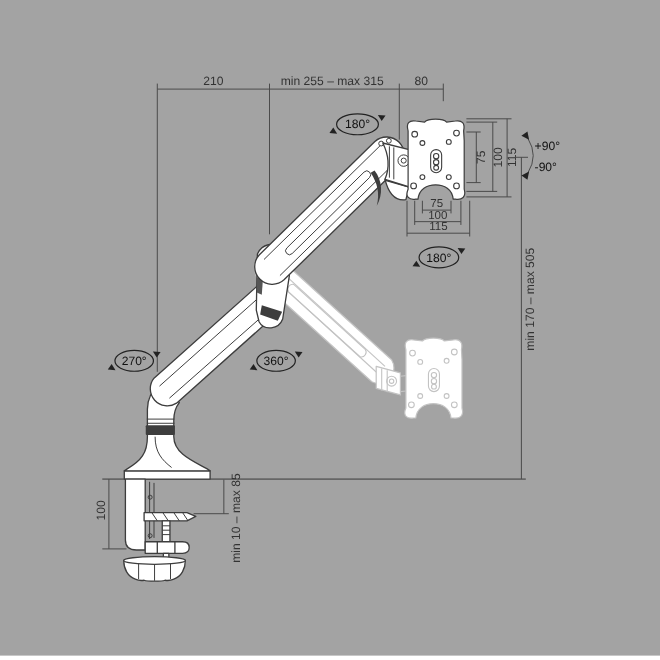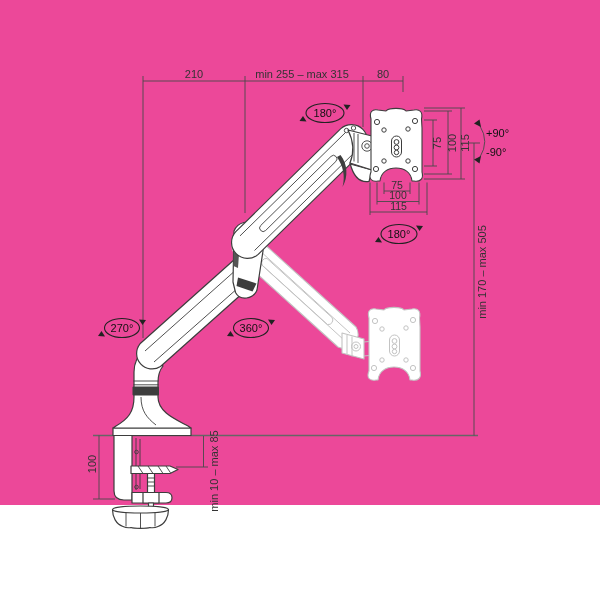--- a/index.html
+++ b/index.html
@@ -1,17 +1,17 @@
 <!DOCTYPE html>
 <html><head>
 <meta charset="utf-8">
 <style>
   html,body{margin:0;padding:0;background:#ffffff;}
   body{width:600px;height:600px;}
-  #canvas{width:600px;height:505px;position:relative;background:#ec4899;}
+  #canvas{width:600px;height:596px;position:relative;background:#a3a3a3;}
   svg{display:block;}
   svg text{font-family:"Liberation Sans","DejaVu Sans",sans-serif;}
   .dimtext{font-size:11px;fill:#333;}
   .dimtext-sm{font-size:10.5px;fill:#333;}
   .badgetext{font-size:11px;fill:#111;}
   .dim{stroke:#4a4a4a;stroke-width:0.9;fill:none;}
   .arm{stroke:#3d3d3d;stroke-width:1.2;fill:#ffffff;stroke-linejoin:round;}
   .armline{stroke:#3d3d3d;stroke-width:0.9;fill:none;}
   .darkfill{fill:#3d3d3d;stroke:none;}
   .midfill{fill:#555;stroke:none;}

